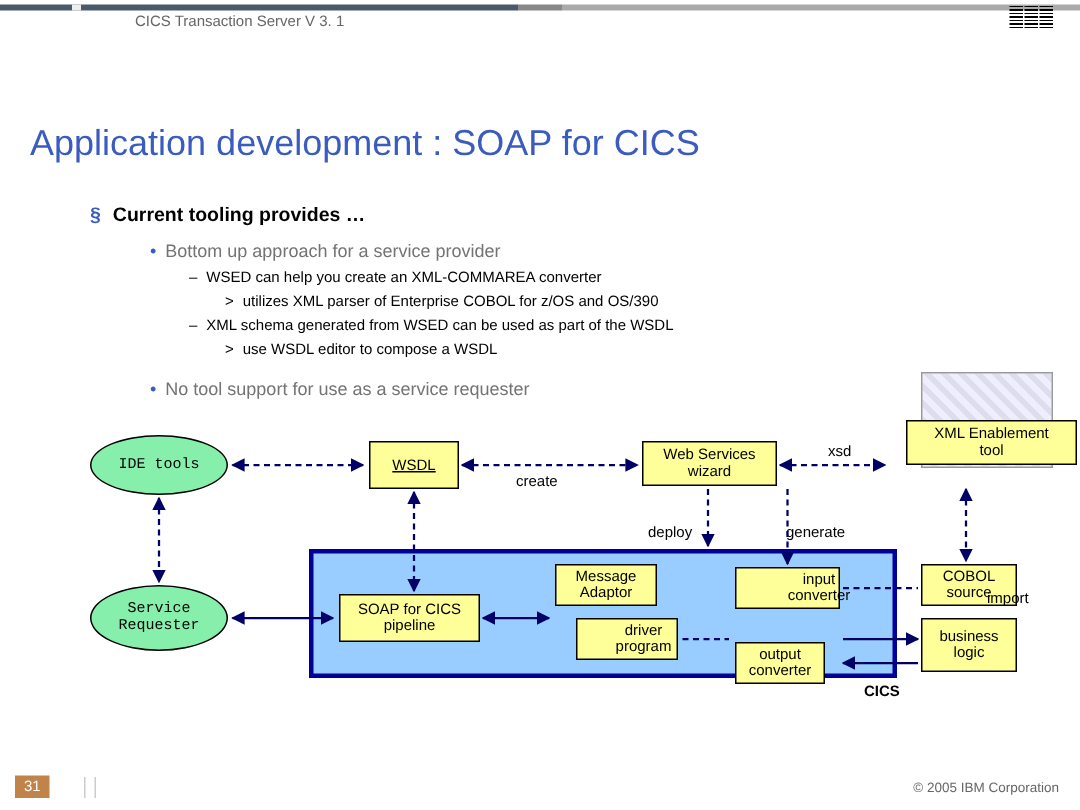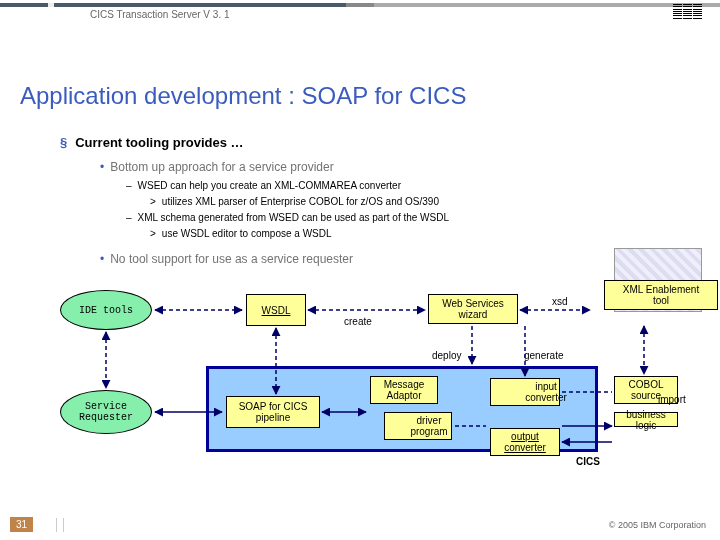--- a/index.html
+++ b/index.html
@@ -66,25 +66,25 @@
 <div class="box yellow" style="top:294px; left:428px; width:90px; height:30px; white-space:pre-line;">Web Services
 wizard</div>
 <div class="box yellow" style="top:280px; left:592px; width:114px; height:30px; white-space:pre-line;margin-left:12px;">XML Enablement
 tool</div>
 <div class="box yellow" style="top:376px; left:370px; width:68px; height:28px; white-space:pre-line;">Message
 Adaptor</div>
 <div class="box yellow" style="top:412px; left:384px; width:68px; height:28px; white-space:pre-line;padding-left:24px;">driver
 program</div>
 <div class="box yellow" style="top:378px; left:490px; width:70px; height:28px; white-space:pre-line;padding-left:44px;">input
 converter</div>
-<div class="box yellow" style="top:428px; left:490px; width:70px; height:28px; white-space:pre-line;text-decoration:underline;">output
+<div class="box yellow" style="top:428px; left:490px; width:60px; height:28px; white-space:pre-line;">output
 converter</div>
 <div class="box yellow" style="top:376px; left:614px; width:64px; height:28px; white-space:pre-line;">COBOL
 source</div>
-<div class="box yellow" style="top:412px; left:614px; width:64px; height:15px; white-space:pre-line;">business
+<div class="box yellow" style="top:412px; left:614px; width:64px; height:36px; white-space:pre-line;">business
 logic</div>
 
 <div class="lbl" style="top:316px; left:344px;">create</div>
 <div class="lbl" style="top:350px; left:432px;">deploy</div>
 <div class="lbl" style="top:296px; left:552px;">xsd</div>
 <div class="lbl" style="top:350px; left:500px;margin-left:24px;">generate</div>
 <div class="lbl" style="top:364px; left:658px;margin-top:30px;">import</div>
 <div class="lbl" style="top:456px; left:576px; font-weight:bold;">CICS</div>
 
 <svg class="arrows">

